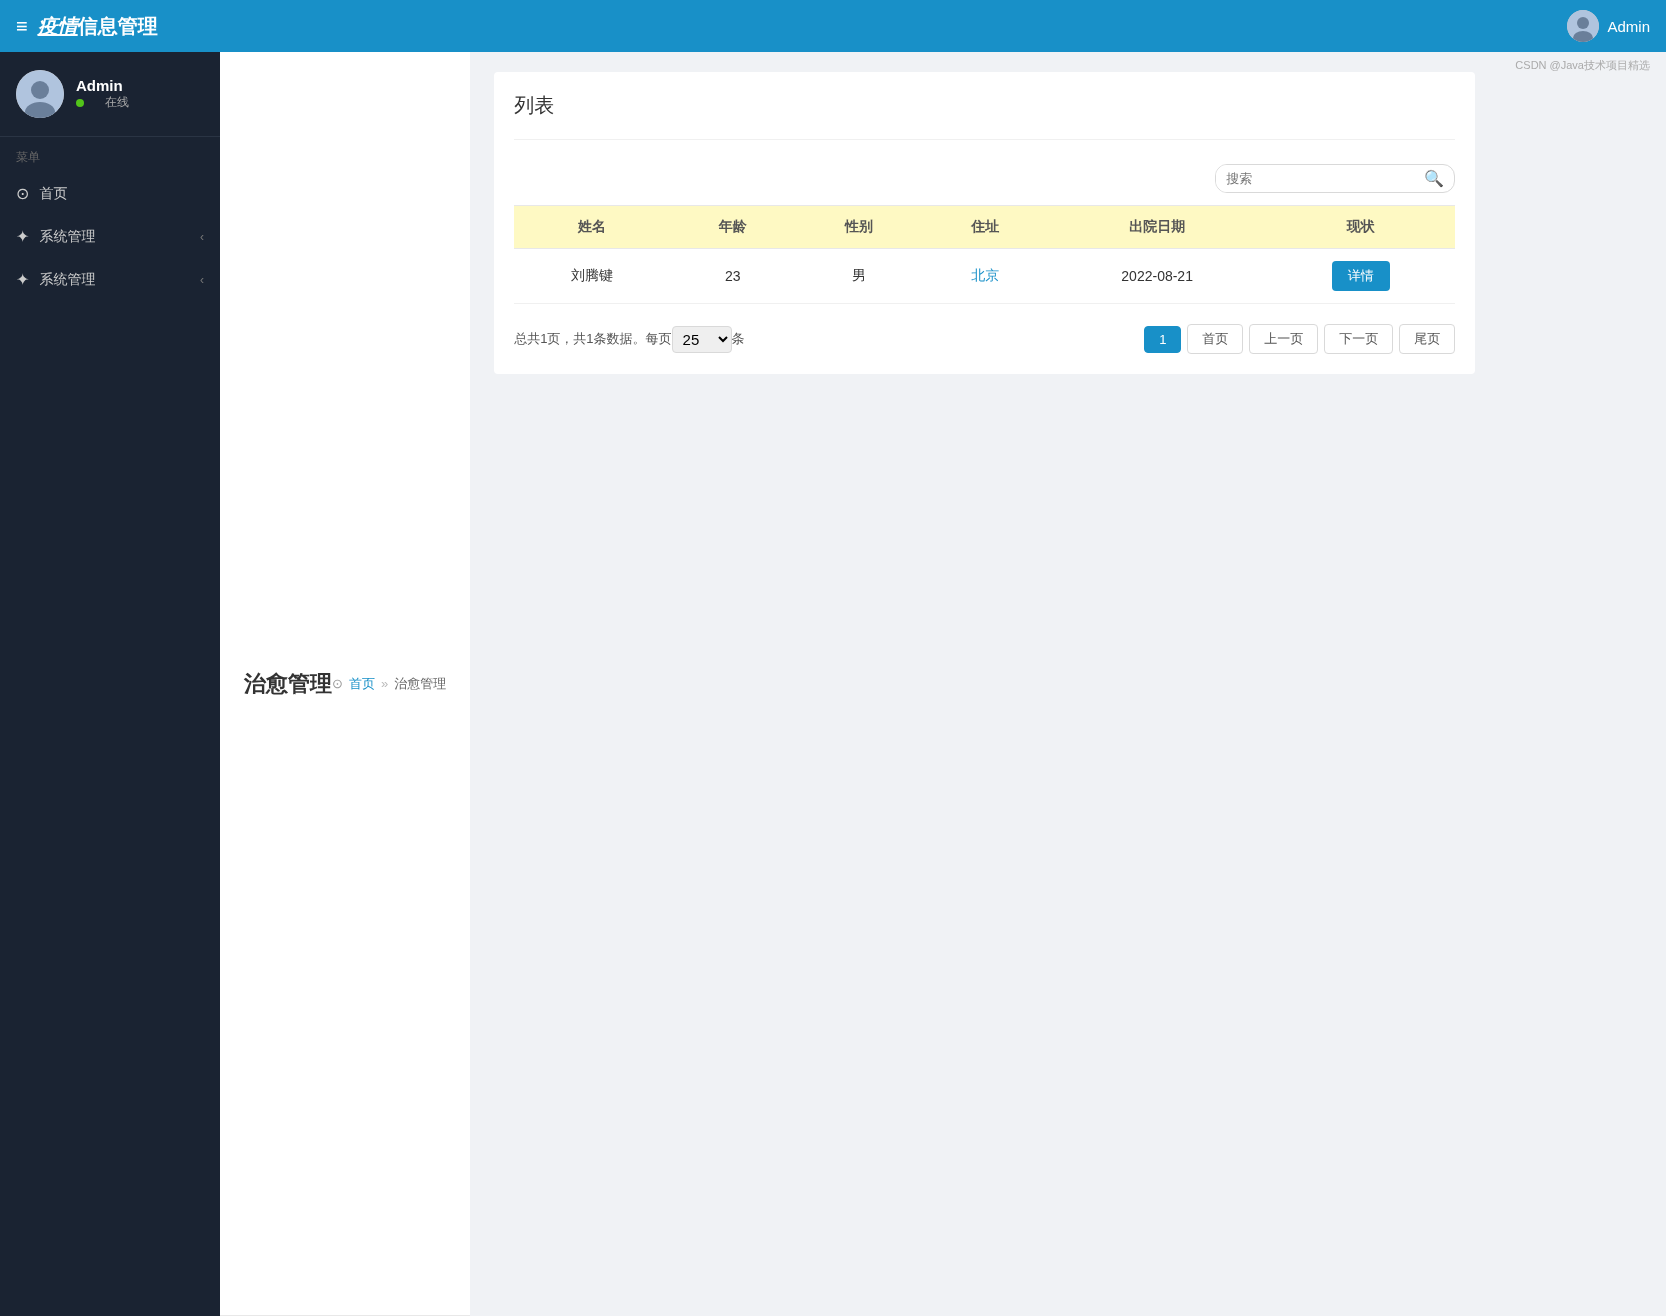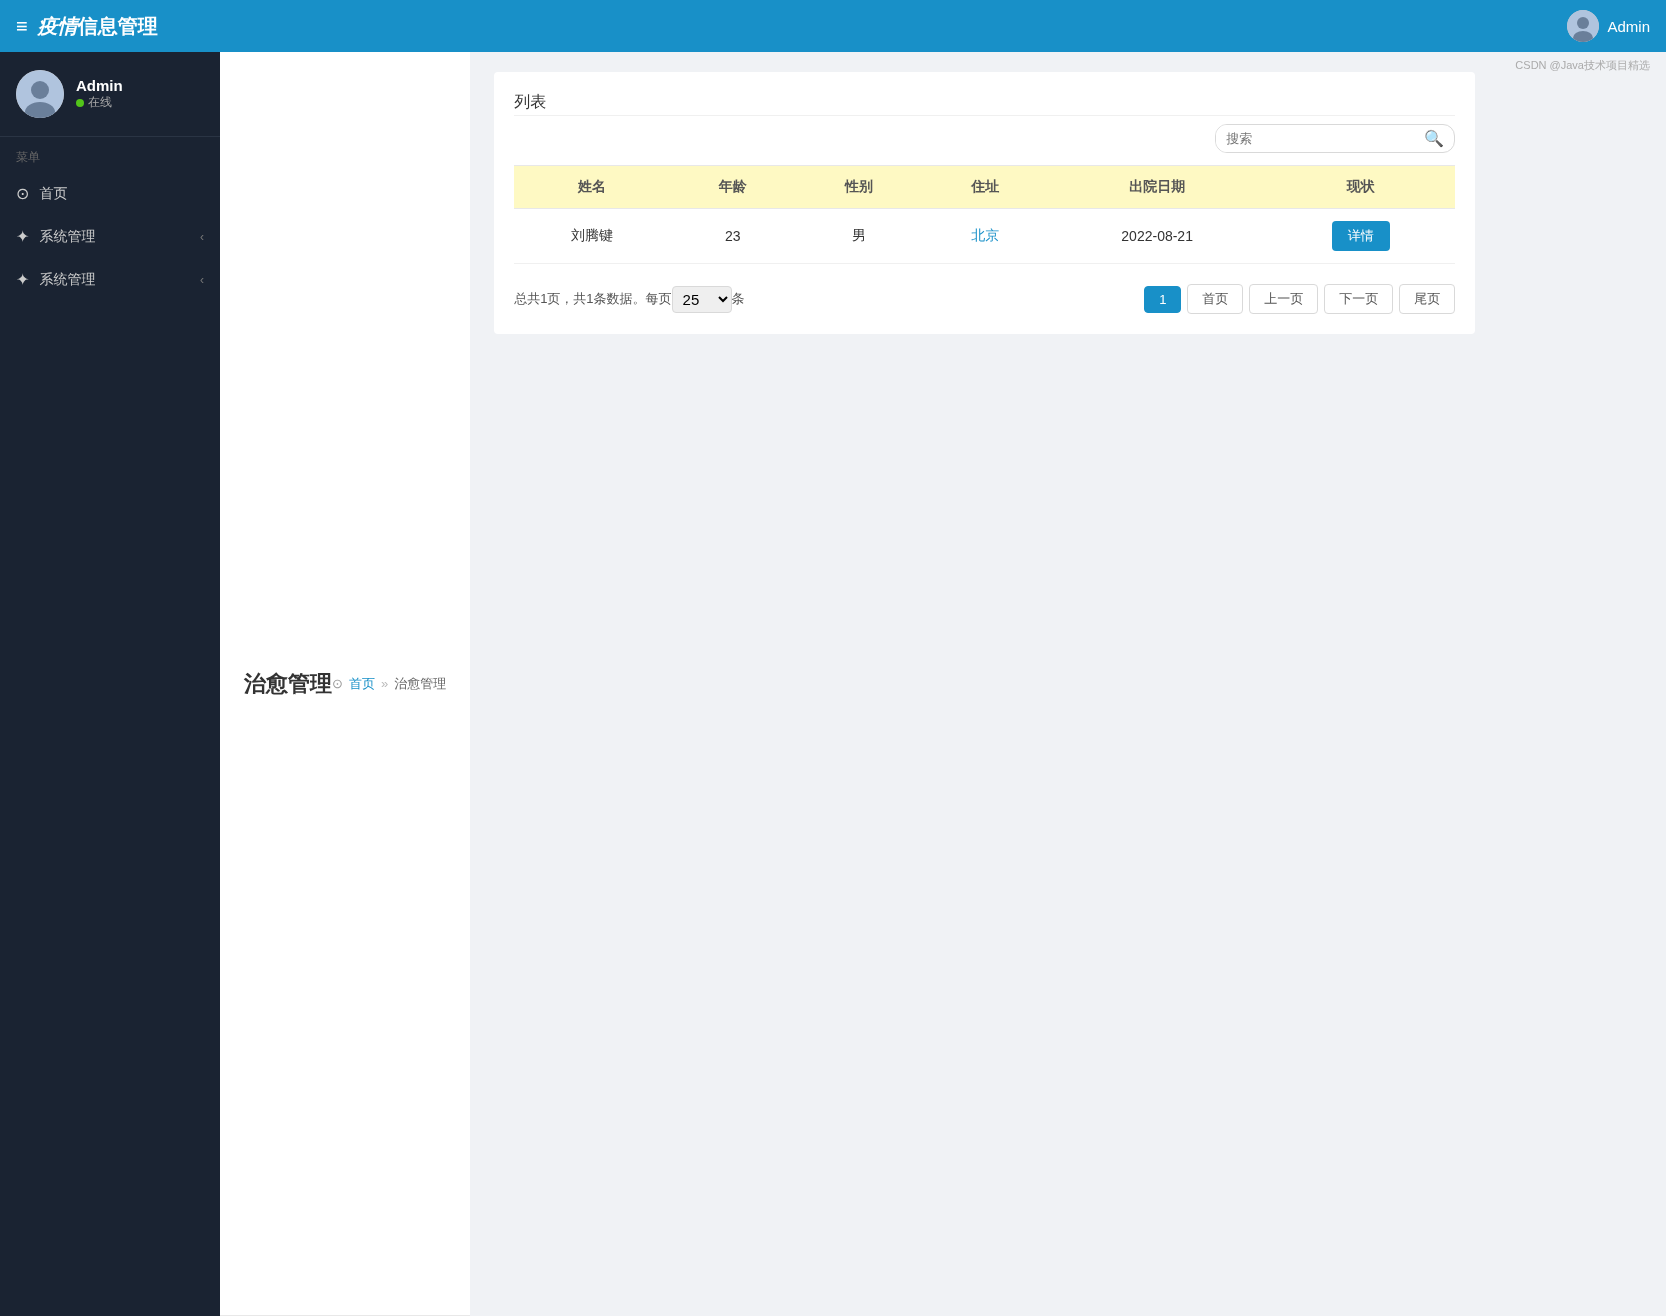--- a/index.html
+++ b/index.html
@@ -78,21 +78,21 @@
       background: #ccc;
       display: flex;
       align-items: center;
       justify-content: center;
       overflow: hidden;
       flex-shrink: 0;
     }
     .sidebar-avatar svg { width: 48px; height: 48px; }
     .sidebar-user-info { display: flex; flex-direction: column; }
     .sidebar-username { color: #fff; font-size: 15px; font-weight: bold; }
-    .sidebar-status { display: flex; align-items: center; gap: 4px; font-size: 12px; color: #aaa; }
+    .sidebar-status { display: flex; align-items: center; gap: 21px; font-size: 12px; color: #aaa; }
     .status-dot { width: 8px; height: 8px; border-radius: 50%; background: #52c41a; }
     .sidebar-menu-label { color: #666; font-size: 12px; padding: 12px 16px 6px; }
     .sidebar-item {
       display: flex;
       align-items: center;
       gap: 10px;
       padding: 12px 16px;
       color: #ccc;
       cursor: pointer;
       font-size: 14px;
@@ -138,25 +138,25 @@
     .content {
       padding: 20px 24px;
       flex: 1;
     }
     .card {
       background: #fff;
       border-radius: 4px;
       padding: 20px;
     }
     .card-title {
-      font-size: 16px;
+      font-size: 20px;
       color: #333;
-      margin-bottom: 8px;
+      margin-bottom: 24px;
       border-bottom: 1px solid #f0f0f0;
-      padding-bottom: 2px;
+      padding-bottom: 20px;
     }
     .search-bar {
       display: flex;
       justify-content: flex-end;
       margin-bottom: 12px;
     }
     .search-input-wrap {
       display: flex;
       align-items: center;
       border: 1px solid #d9d9d9;
@@ -257,21 +257,21 @@
       padding: 6px 16px 10px;
     }
   </style>
 </head>
 <body>
 
 <header class="header">
   <div class="header-left">
     <span class="hamburger-icon">≡</span>
     <span class="header-logo">
-      <span style="font-style:italic;font-weight:900;">疫情</span><span>信息管理</span>
+      <span style="font-style:italic;font-weight:900;text-decoration:underline;">疫情</span><span>信息管理</span>
     </span>
   </div>
   <div class="header-right">
     <div class="admin-avatar-header">
       <svg viewBox="0 0 32 32" xmlns="http://www.w3.org/2000/svg">
         <circle cx="16" cy="16" r="16" fill="#b0c4de"></circle>
         <circle cx="16" cy="13" r="6" fill="#6a7f9a"></circle>
         <ellipse cx="16" cy="28" rx="10" ry="7" fill="#6a7f9a"></ellipse>
       </svg>
     </div>

